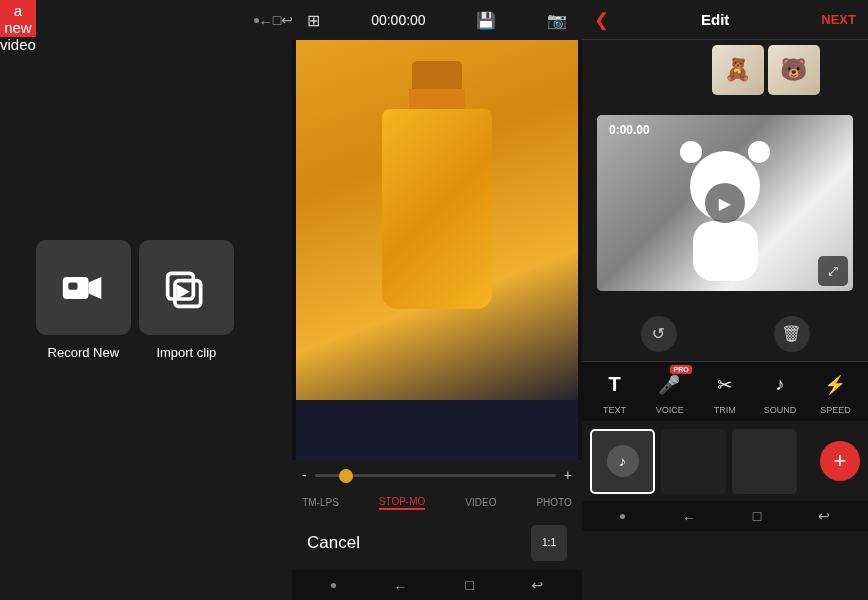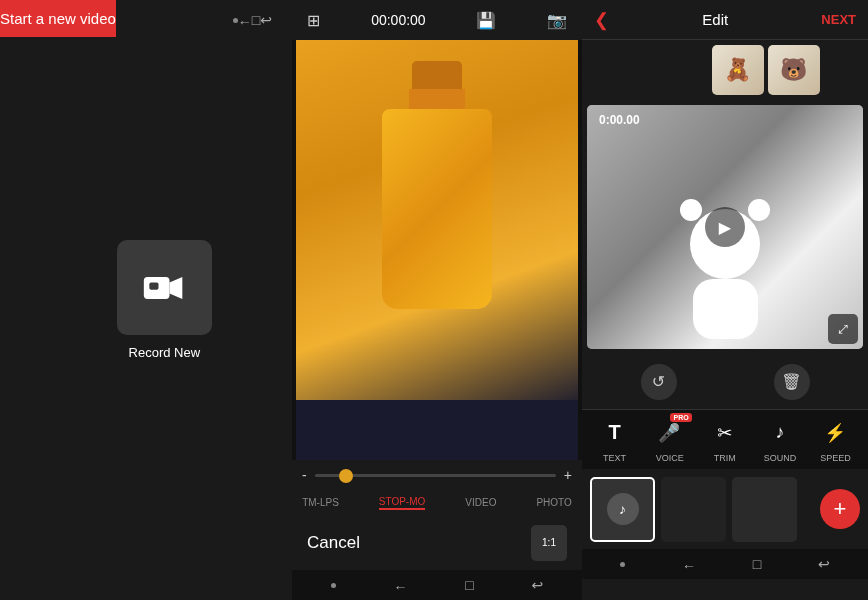--- a/index.html
+++ b/index.html
@@ -270,21 +270,21 @@
     .right-header {
       background: #1a1a1a;
       height: 40px;
       display: flex;
       align-items: center;
       justify-content: space-between;
       padding: 0 12px;
       border-bottom: 1px solid #333;
     }
     .back-icon { color: #e03030; font-size: 18px; cursor: pointer; }
-    .edit-title { color: white; font-size: 15px; font-weight: 400; }
+    .edit-title { color: white; font-size: 15px; font-weight: 700; }
     .next-btn {
       color: #e03030;
       font-size: 13px;
       font-weight: bold;
       cursor: pointer;
       background: none;
       border: none;
     }
     .thumbnail-strip {
       height: 60px;
@@ -306,23 +306,23 @@
     .thumb-bear {
       width: 100%;
       height: 100%;
       background: linear-gradient(135deg, #e8e0d0 0%, #c8b89c 100%);
       display: flex;
       align-items: center;
       justify-content: center;
       font-size: 22px;
     }
     .video-edit-area {
-      height: 244px;
+      height: 176px;
       background: #888;
-      margin: 5px;
+      margin: 15px;
       border-radius: 5px;
       position: relative;
       overflow: hidden;
     }
     .video-edit-bg {
       width: 100%;
       height: 100%;
       background: linear-gradient(135deg, #b0b0b0 0%, #808080 40%, #f0f0f0 70%, #c0c0c0 100%);
       position: relative;
     }
@@ -533,20 +533,30 @@
     <div class="action-buttons">
       <div class="action-btn">
         <div class="action-icon-box">
           <svg viewBox="0 0 24 24">
             <rect x="1" y="6" width="14" height="12" rx="2" fill="white"></rect>
             <polygon points="15,9 22,6 22,18 15,15" fill="white"></polygon>
             <rect x="4" y="9" width="5" height="4" rx="1" fill="#3a3a3a"></rect>
           </svg>
         </div>
         <span class="action-label">Record New</span>
+      </div>
+      <div class="action-btn">
+        <div class="action-icon-box">
+          <svg viewBox="0 0 24 24">
+            <rect x="2" y="4" width="14" height="14" rx="2" fill="none" stroke="white" stroke-width="2"></rect>
+            <rect x="6" y="8" width="14" height="14" rx="2" fill="none" stroke="white" stroke-width="2"></rect>
+            <polygon points="7,10 7,18 14,14" fill="white"></polygon>
+          </svg>
+        </div>
+        <span class="action-label">Import clip</span>
       </div>
     </div>
   </div>
   <div class="left-bottom-nav">
     <div class="nav-dot"></div>
     <span class="nav-icon">←</span>
     <span class="nav-icon">□</span>
     <span class="nav-icon">↩</span>
   </div>
 </div>

